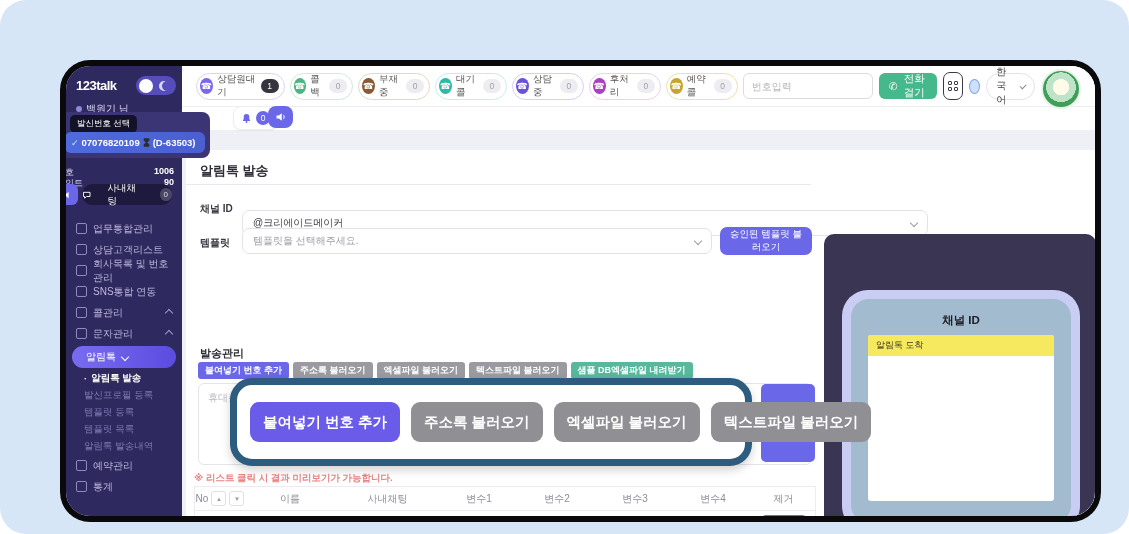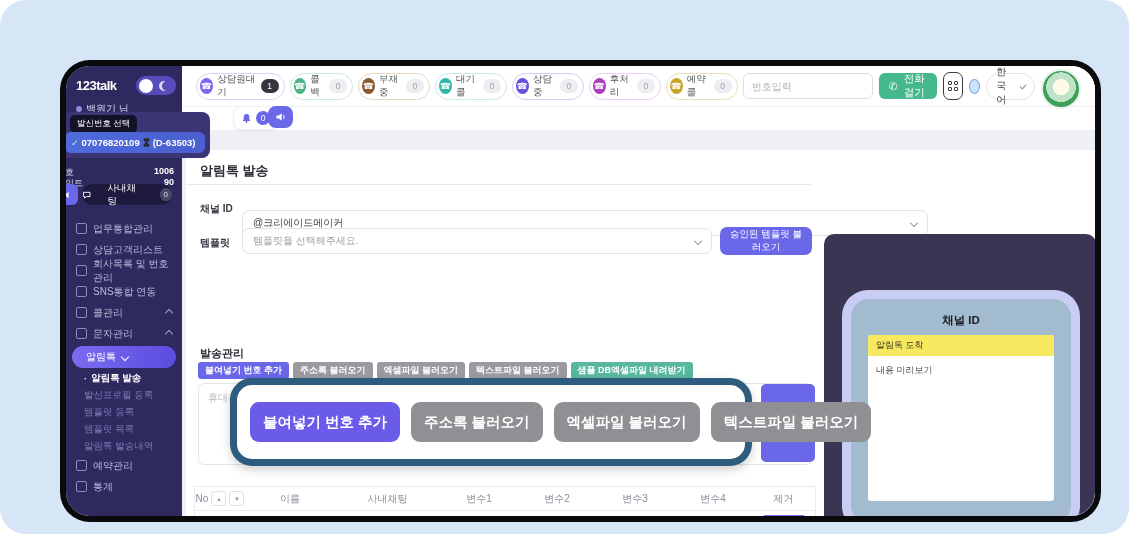--- a/index.html
+++ b/index.html
@@ -359,20 +359,21 @@
 
       <button class="add-btn">추가하기</button>
 
       <div class="callout">
         <button class="cbtn purple">붙여넣기 번호 추가</button>
         <button class="cbtn gray">주소록 불러오기</button>
         <button class="cbtn gray">엑셀파일 불러오기</button>
         <button class="cbtn gray">텍스트파일 불러오기</button>
       </div>
 
+      <div class="note">※ 리스트 클릭 시 결과 미리보기가 가능합니다.</div>
 
       <div class="table">
         <div class="tr th">
           <span class="td w-no">
             <span>No</span>
             <span class="sortbox">▲</span>
             <span class="sortbox">▼</span>
           </span>
           <span class="td w-name">이름</span>
           <span class="td w-ph">사내채팅</span>
@@ -396,21 +397,20 @@
         </div>
 
       </div>
 
       <div class="panel">
         <div class="phone-frame">
           <div class="phone-screen">
             <div class="ch-title">채널 ID</div>
             <div class="msg">
               <div class="msg-banner">알림톡 도착</div>
-              <div class="msg-body">내용 미리보기</div>
             </div>
           </div>
         </div>
 
       </div>
     </div>
   </div>
 
 </div>
 </div>

